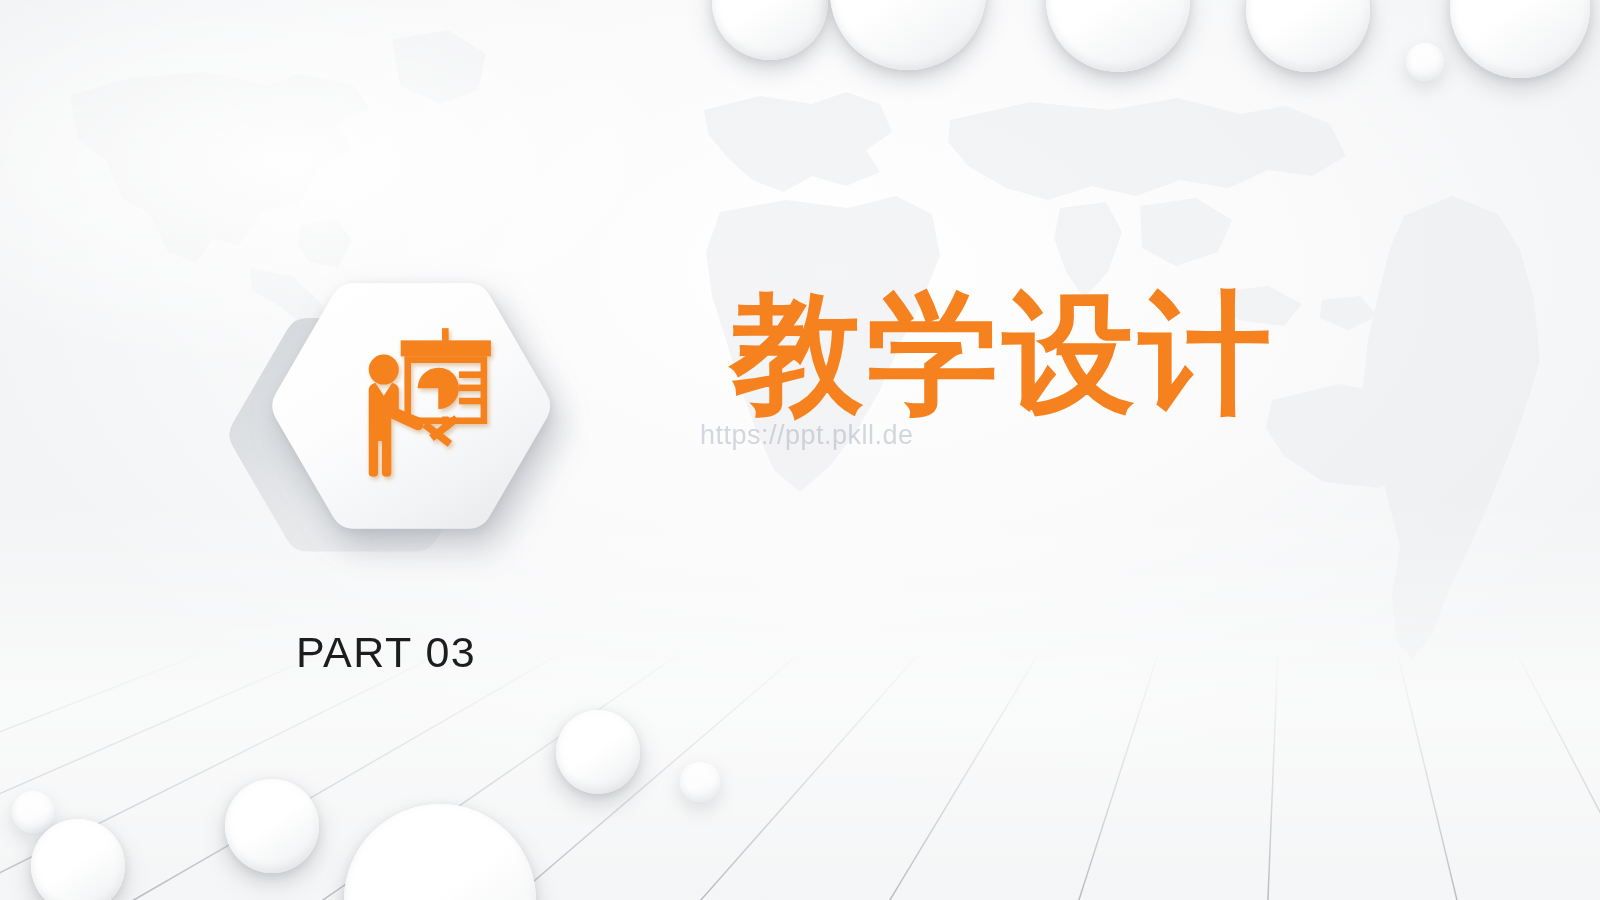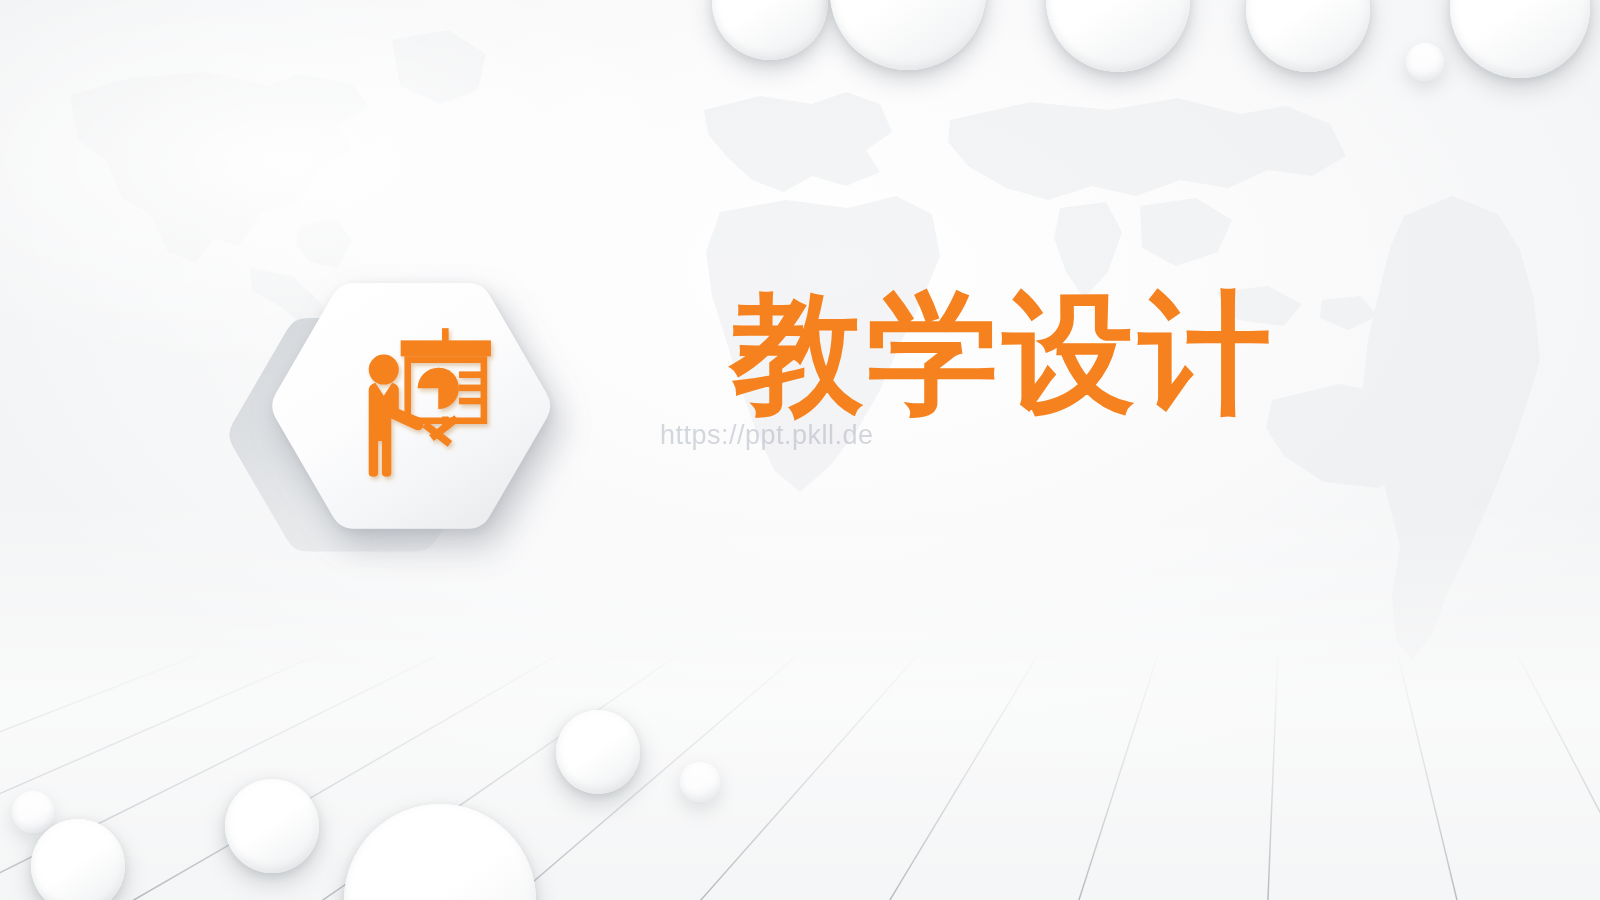--- a/index.html
+++ b/index.html
@@ -77,21 +77,21 @@
     color:#1d1d1f; white-space:nowrap;
   }
 
   #titleCn {
     position:absolute; left:731px; top:288px;
     font-size:132px; line-height:1; font-weight:700;
     letter-spacing:4px; color:#f5821f; white-space:nowrap;
   }
 
   #watermark {
-    position:absolute; left:660px; top:420px;
+    position:absolute; left:700px; top:420px;
     font-size:27px; font-weight:400; letter-spacing:.5px;
     color:rgba(150,158,170,.40); white-space:nowrap;text-align:center;
   }
 
   #titleEn {
     position:absolute; left:733px; top:468px;
     font-size:53px; line-height:1.16; font-weight:400;
     letter-spacing:.5px; color:#15161a; white-space:nowrap;
   }
 </style>
@@ -259,19 +259,20 @@
 
           <path d="M38 80 q0 -6 7 -8 l9 14 l9 -14 q7 2 7 8 l0 20
                    l22 9 q6 3 4 9 q-2 6 -8 4 l-26 -12 l0 58
                    q0 4 -5 4 q-5 0 -5 -4 l0 -34 l-4 0 l0 34
                    q0 4 -5 4 q-5 0 -5 -4 z"></path>
         </g>
       </svg>
     </div>
   </div>
 
+  <div id="partLabel">PART 03</div>
 
   <div id="titleCn">教学设计</div>
 
   <div id="watermark">https://ppt.pkll.de</div>
 
 
 </div>
 
 </body></html>

